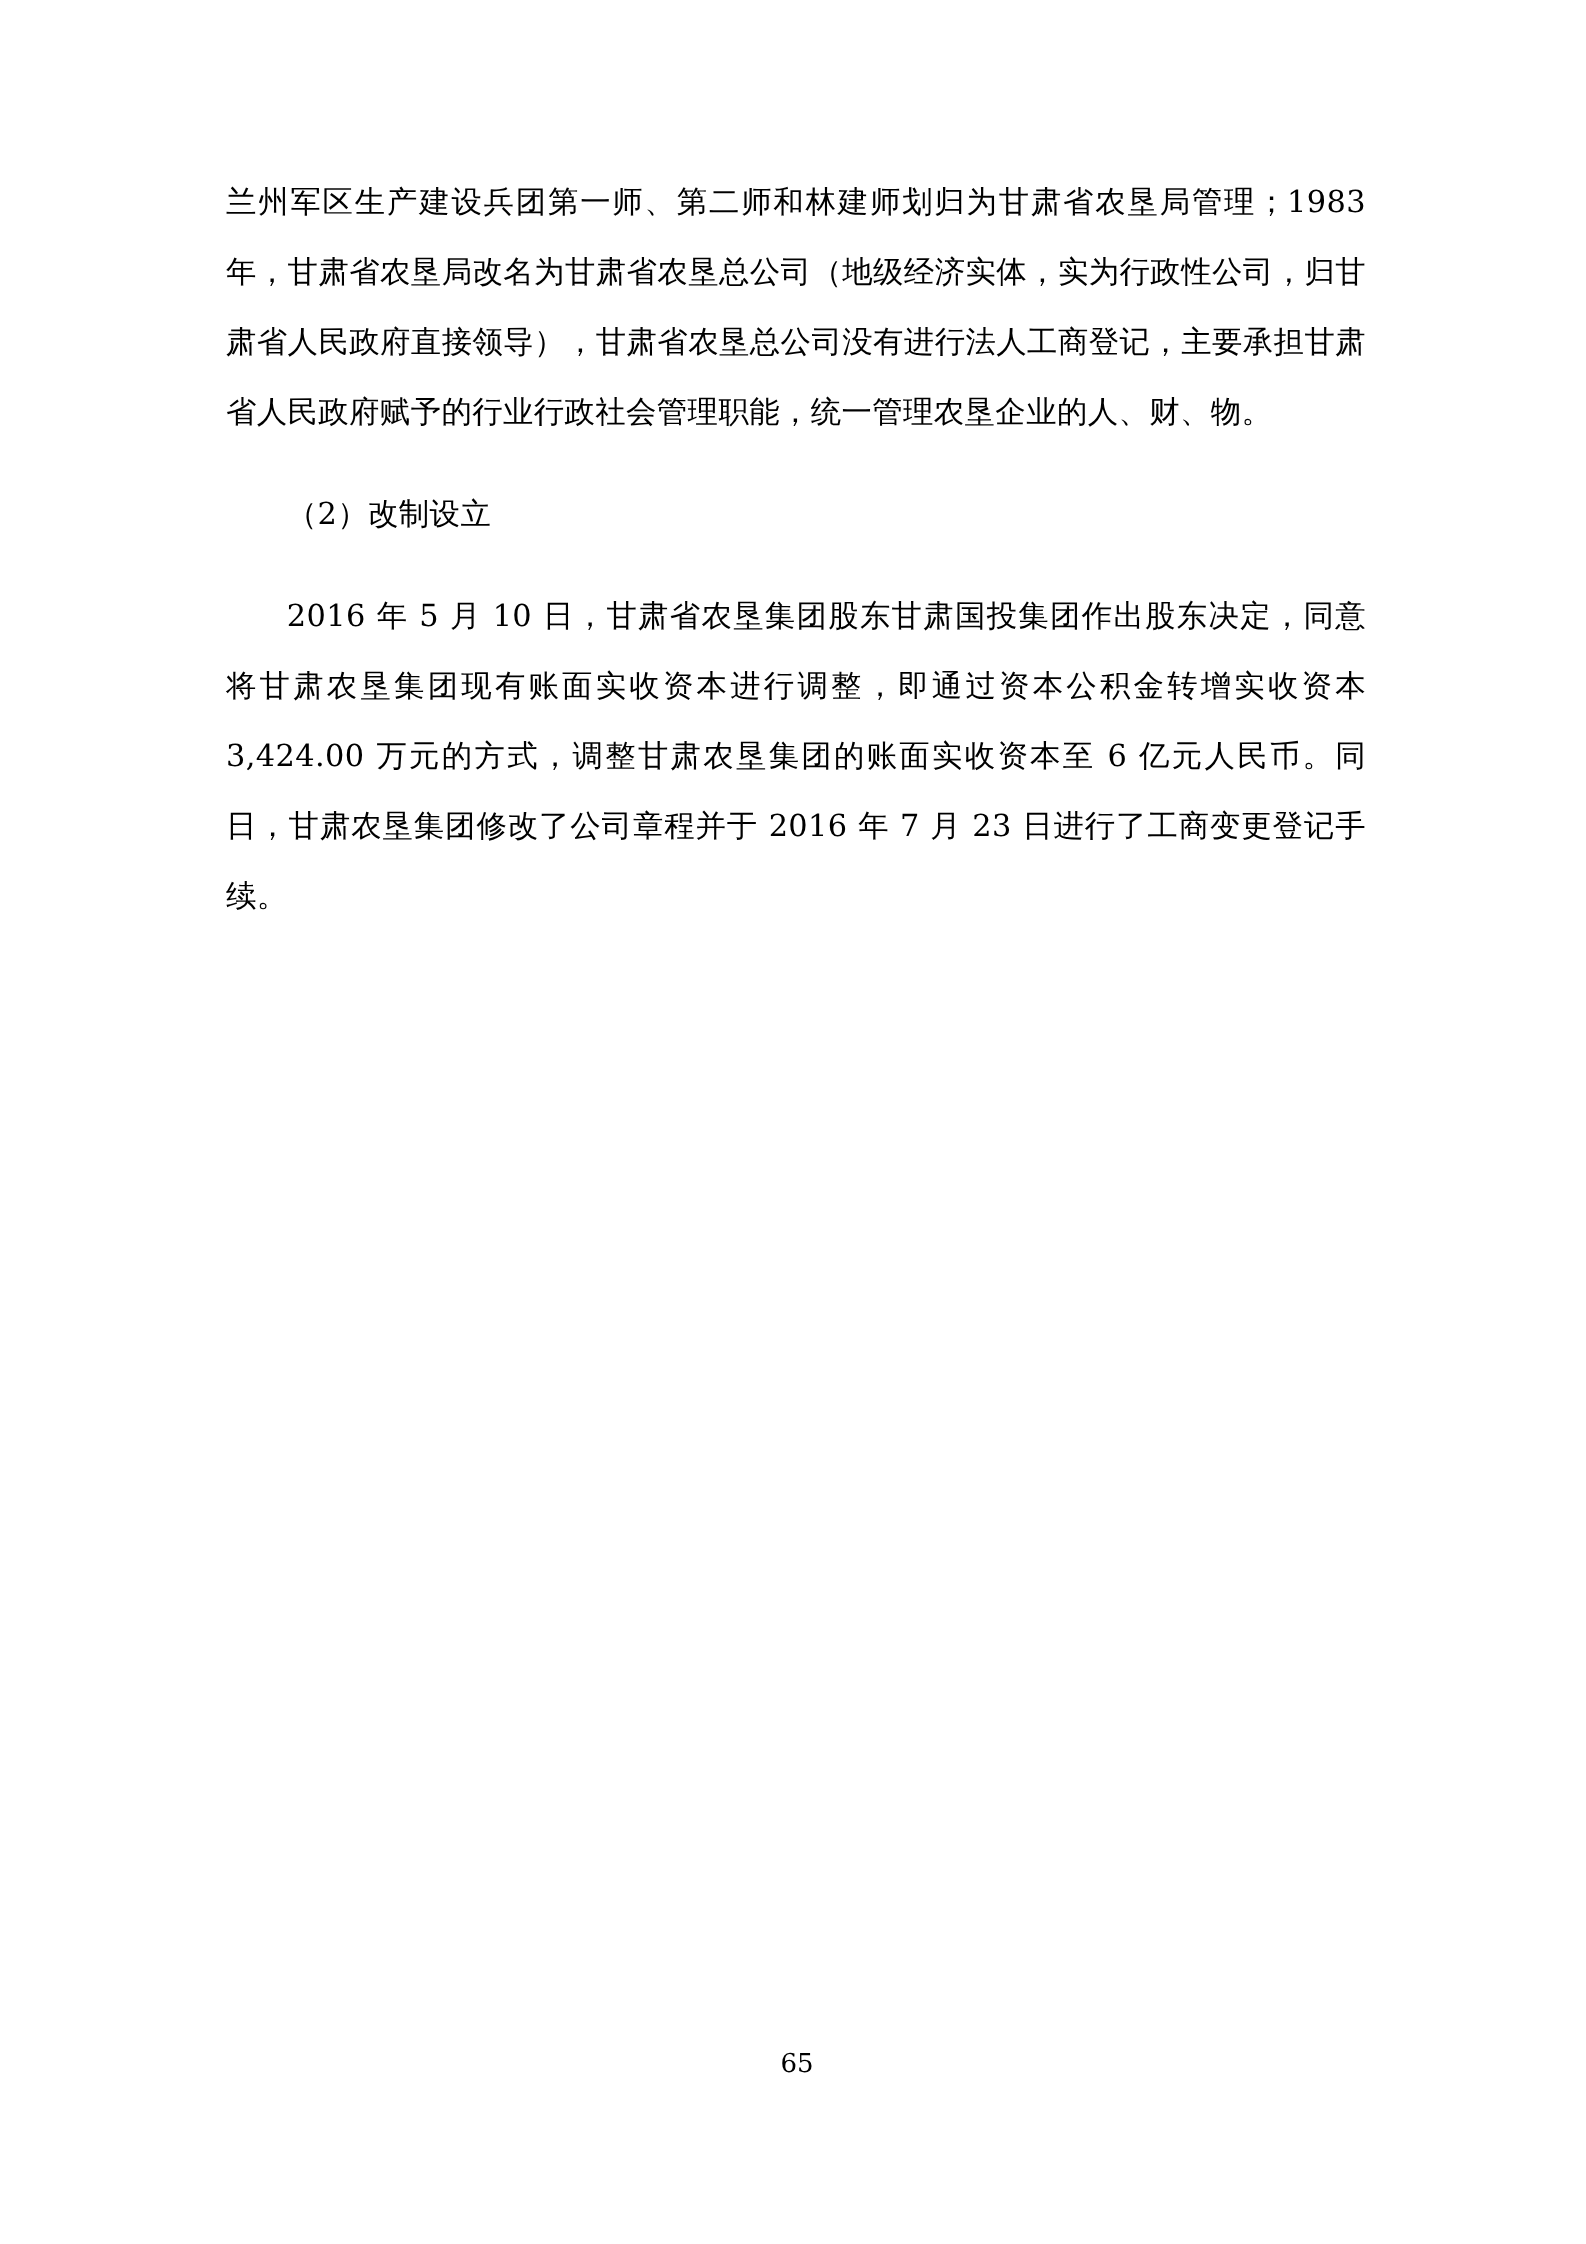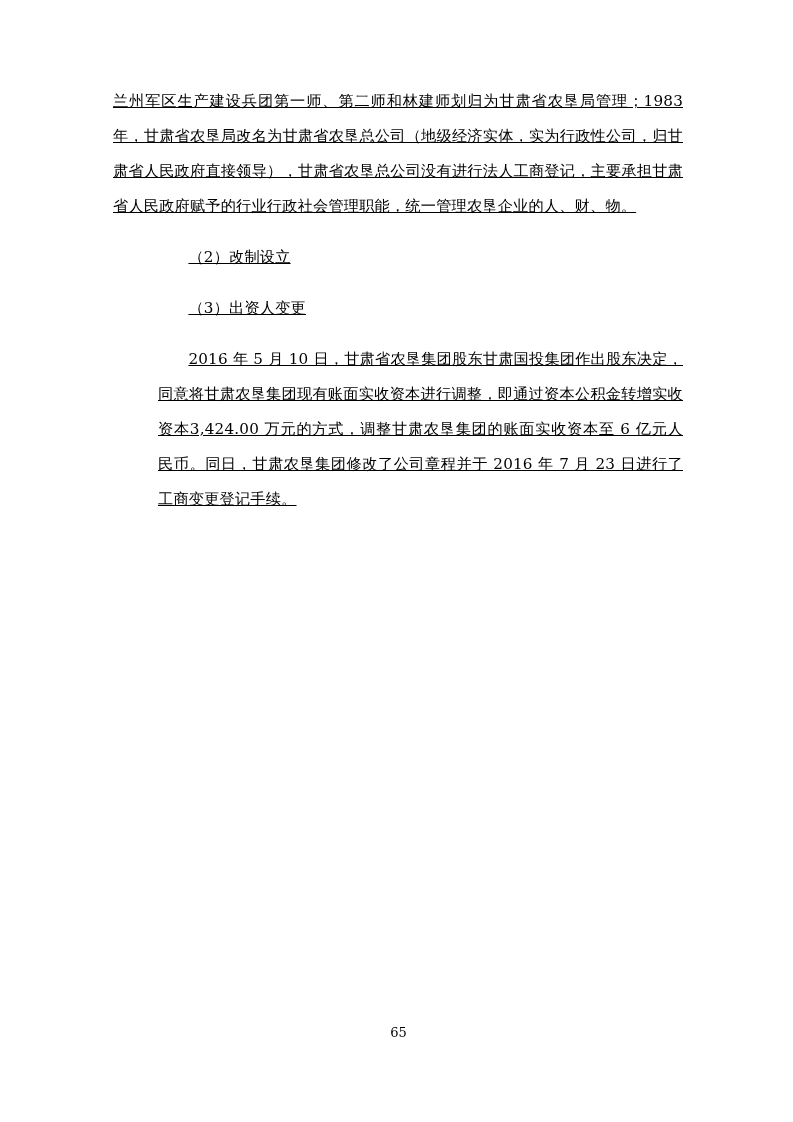--- a/index.html
+++ b/index.html
@@ -24,43 +24,40 @@
     top: 84px;
     width: 570px;
   }
   p {
     margin: 0 0 0 0;
     font-size: 15.2px;
     line-height: 35px;
     text-align: justify;
     text-justify: inter-ideograph;
     letter-spacing: 0.2px;
-    text-decoration: underline;
   }
   p.indent {
     text-indent: 2em;
   }
   p.gap {
     margin-top: 16px;
-    margin-left: 45px;
   }
   .page-number {
     position: absolute;
     left: 4px;
     right: 0;
     top: 1025px;
     text-align: center;
     font-size: 13px;
     font-family: "DejaVu Serif", "Liberation Serif", serif;
   }
 </style>
 </head>
 <body>
 
 <div class="page">
   <div class="content">
     <p class="">兰州军区生产建设兵团第一师、第二师和林建师划归为甘肃省农垦局管理；1983年，甘肃省农垦局改名为甘肃省农垦总公司（地级经济实体，实为行政性公司，归甘肃省人民政府直接领导），甘肃省农垦总公司没有进行法人工商登记，主要承担甘肃省人民政府赋予的行业行政社会管理职能，统一管理农垦企业的人、财、物。</p>
     <p class="indent gap">（2）改制设立</p>
-    <p class="indent gap">（3）出资人变更</p>
     <p class="indent gap">2016 年 5 月 10 日，甘肃省农垦集团股东甘肃国投集团作出股东决定，同意将甘肃农垦集团现有账面实收资本进行调整，即通过资本公积金转增实收资本3,424.00 万元的方式，调整甘肃农垦集团的账面实收资本至 6 亿元人民币。同日，甘肃农垦集团修改了公司章程并于 2016 年 7 月 23 日进行了工商变更登记手续。</p>
   </div>
   <div class="page-number">65</div>
 </div>
 
 </body></html>

